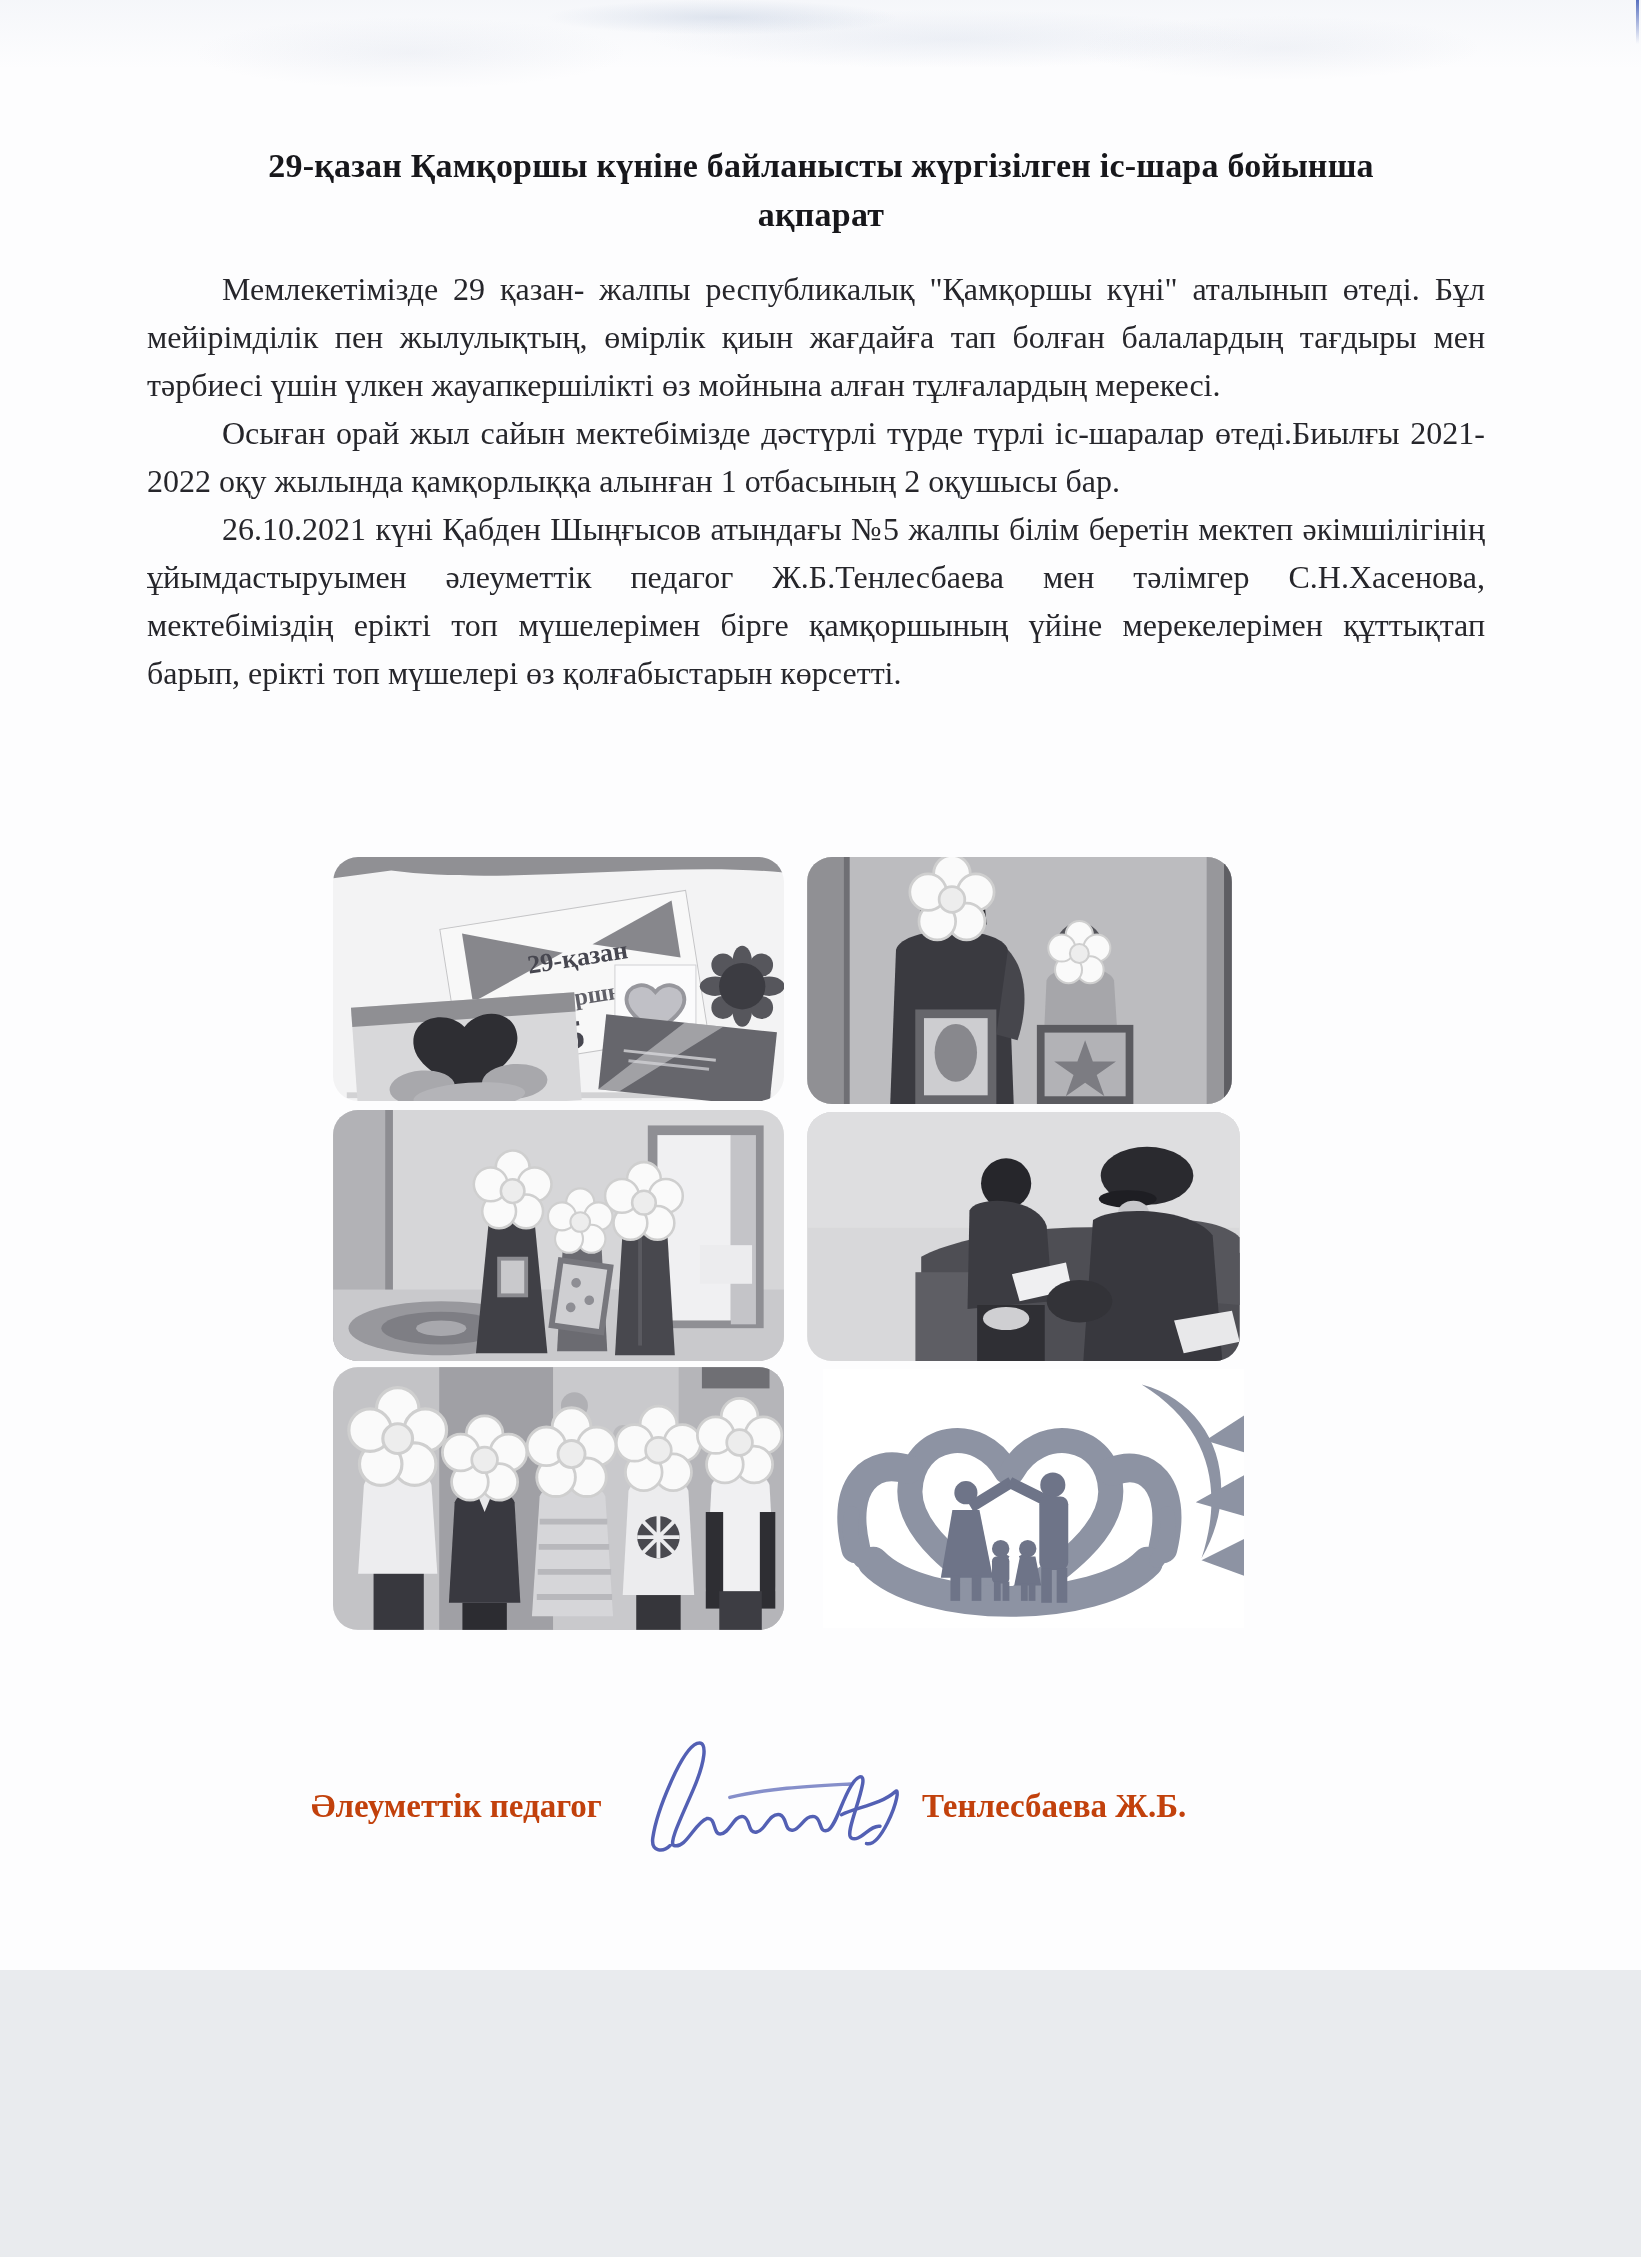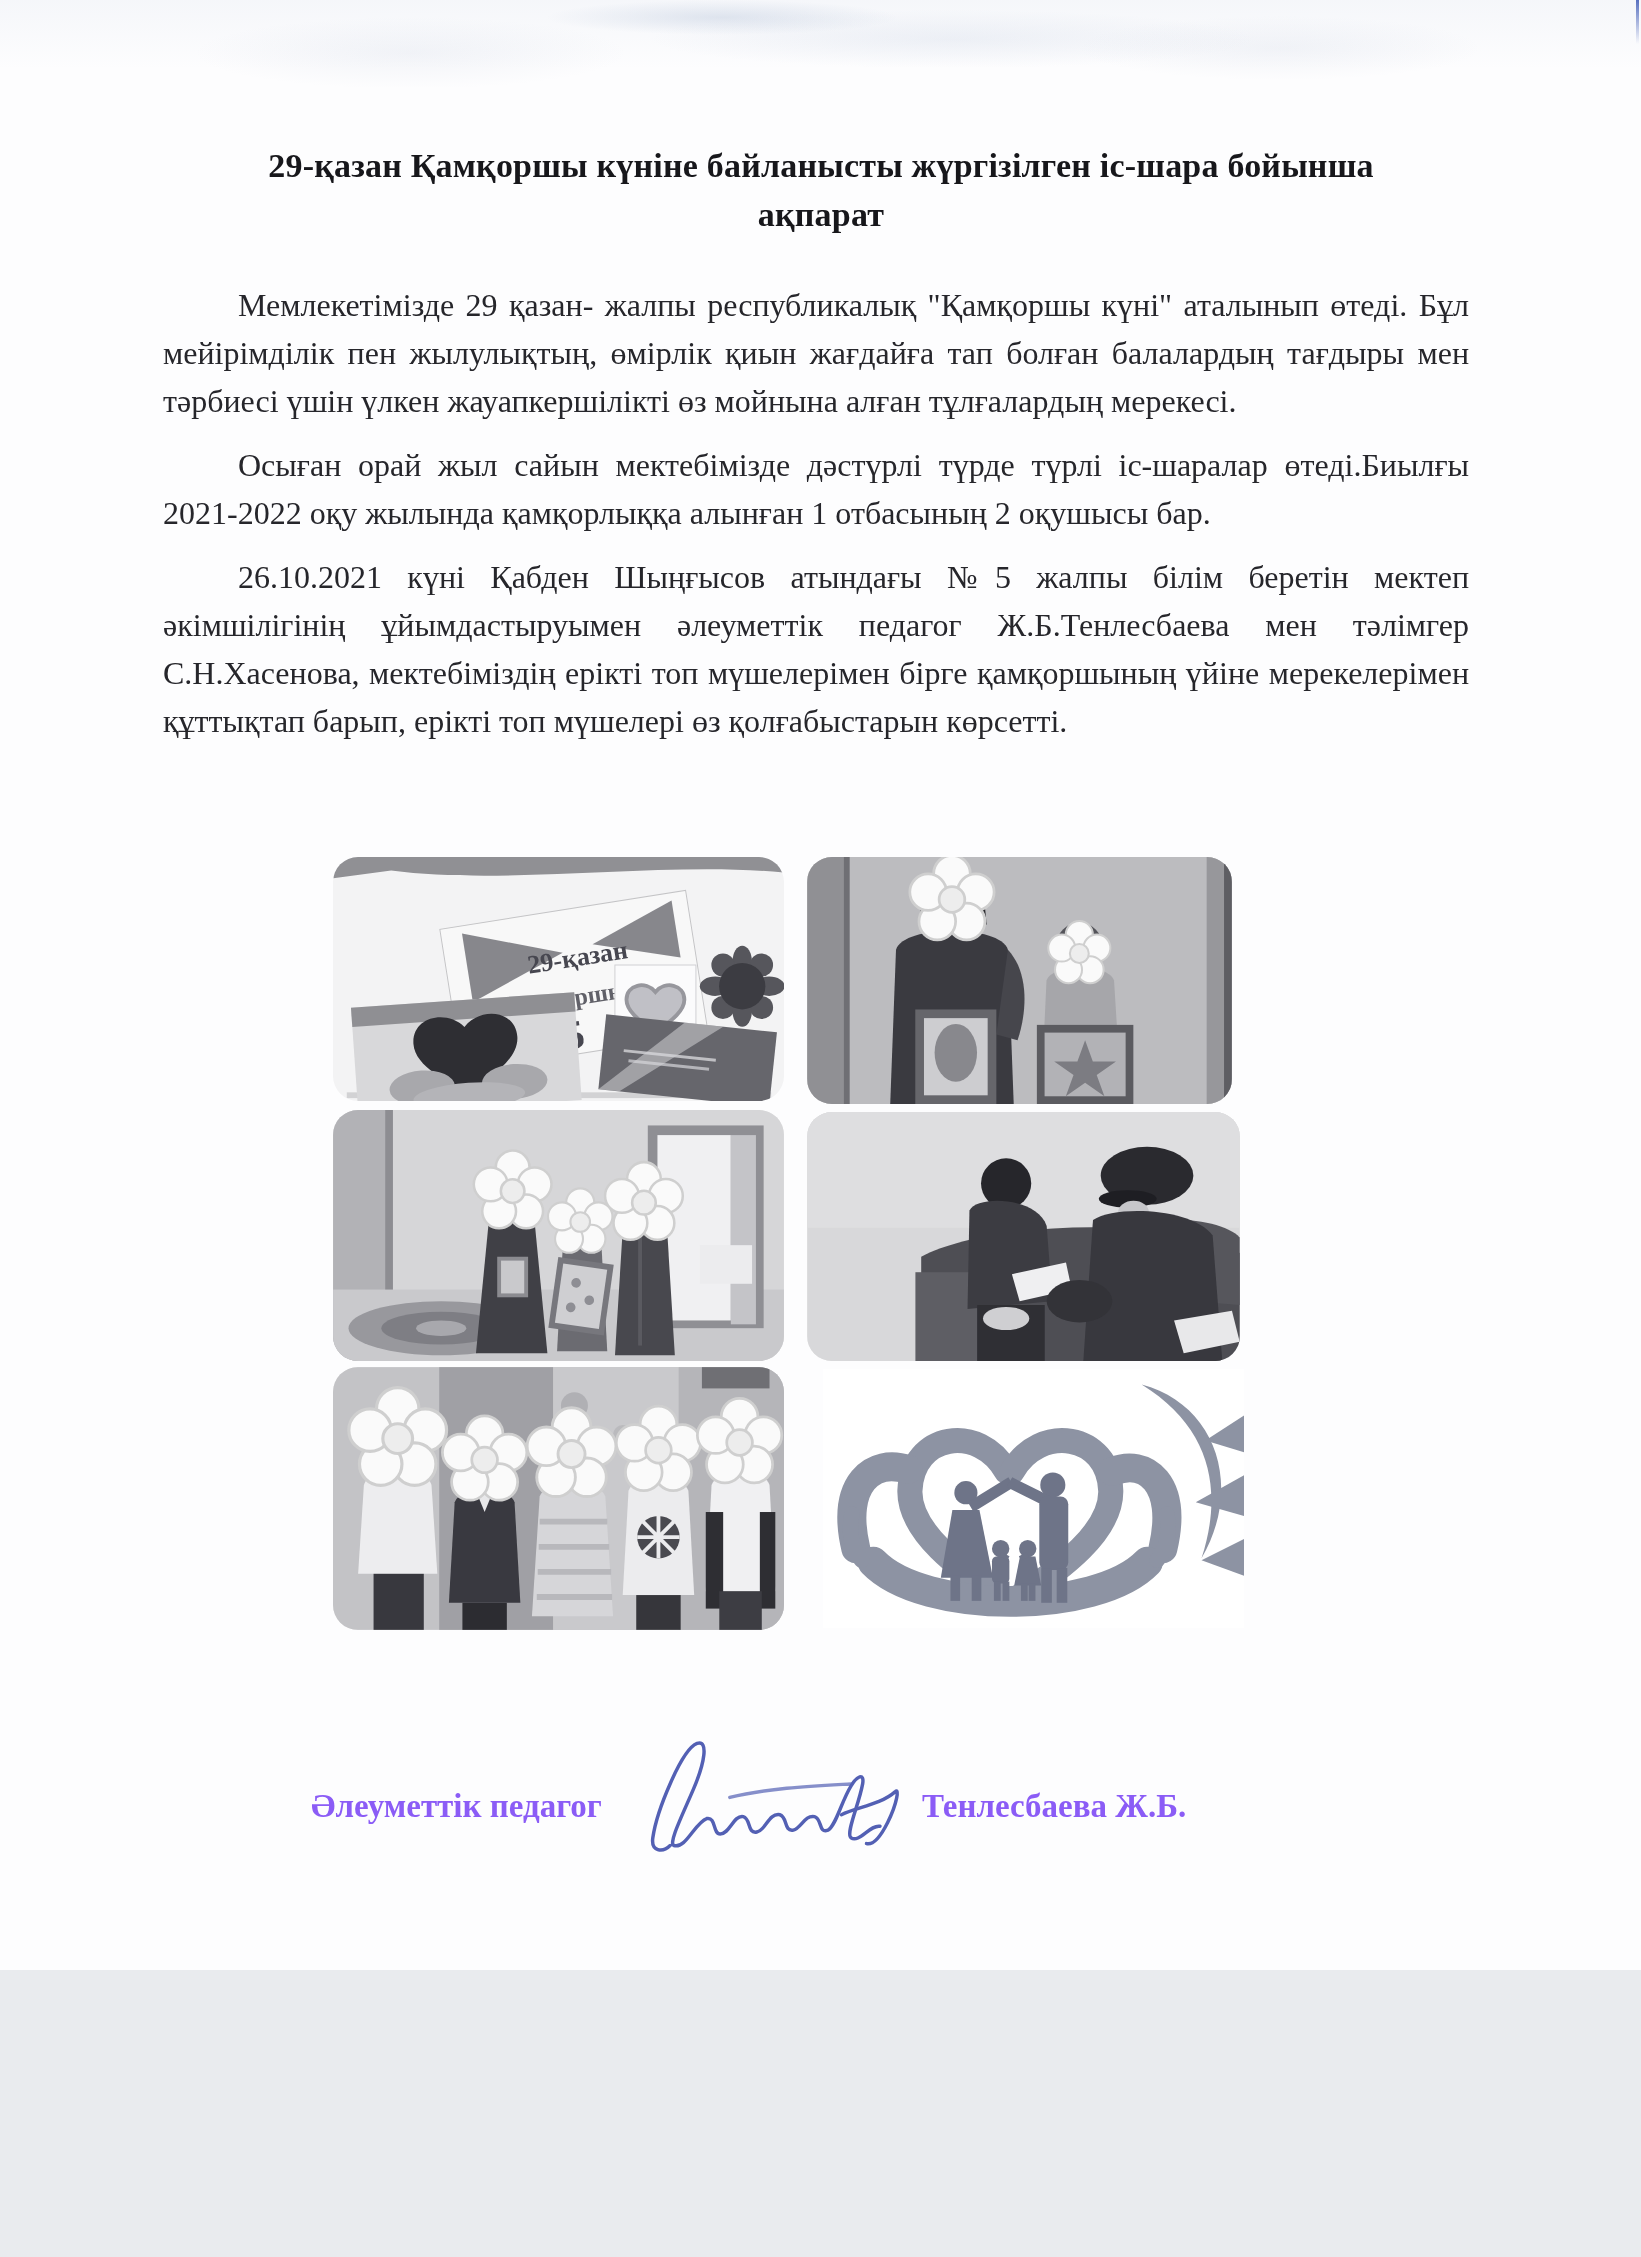--- a/index.html
+++ b/index.html
@@ -34,31 +34,31 @@
 
   .doc-title{
     position:absolute;left:208px;top:141px;width:1226px;
     text-align:center;font-weight:bold;font-size:34px;line-height:49px;
     color:#17171b;letter-spacing:0.2px;
   }
   .body-text{
     position:absolute;left:147px;top:265px;width:1338px;
     font-size:32px;line-height:48px;text-align:justify;color:#26262b;
   }
-  .body-text p{margin:16px;text-indent:75px;}
+  .body-text p{margin:0;text-indent:75px;}
 
   .photo{position:absolute;border-radius:25px;overflow:hidden;background:#e8e8e8;}
   .photo svg{display:block;width:100%;height:100%;}
   .photo--logo{border-radius:0;background:#ffffff;}
 
   .flower circle{fill:#fafafa;stroke:#cfcfcf;stroke-width:1.5;}
   .flower .fc{fill:#ededed;}
 
   .sig-row-label,.sig-row-name{
-    position:absolute;top:1788px;font-weight:bold;font-size:33px;color:#8b5cf6;
+    position:absolute;top:1788px;font-weight:bold;font-size:33px;color:#c2410c;
   }
   .sig-row-label{left:311px;}
   .sig-row-name{left:922px;text-align:center;}
   .sig-svg{position:absolute;left:614px;top:1730px;width:299px;height:154px;}
   .poster-text{font-family:"Liberation Serif",serif;font-weight:bold;fill:#474750;}
 </style>
 </head>
 <body>
 
 <div class="page">

